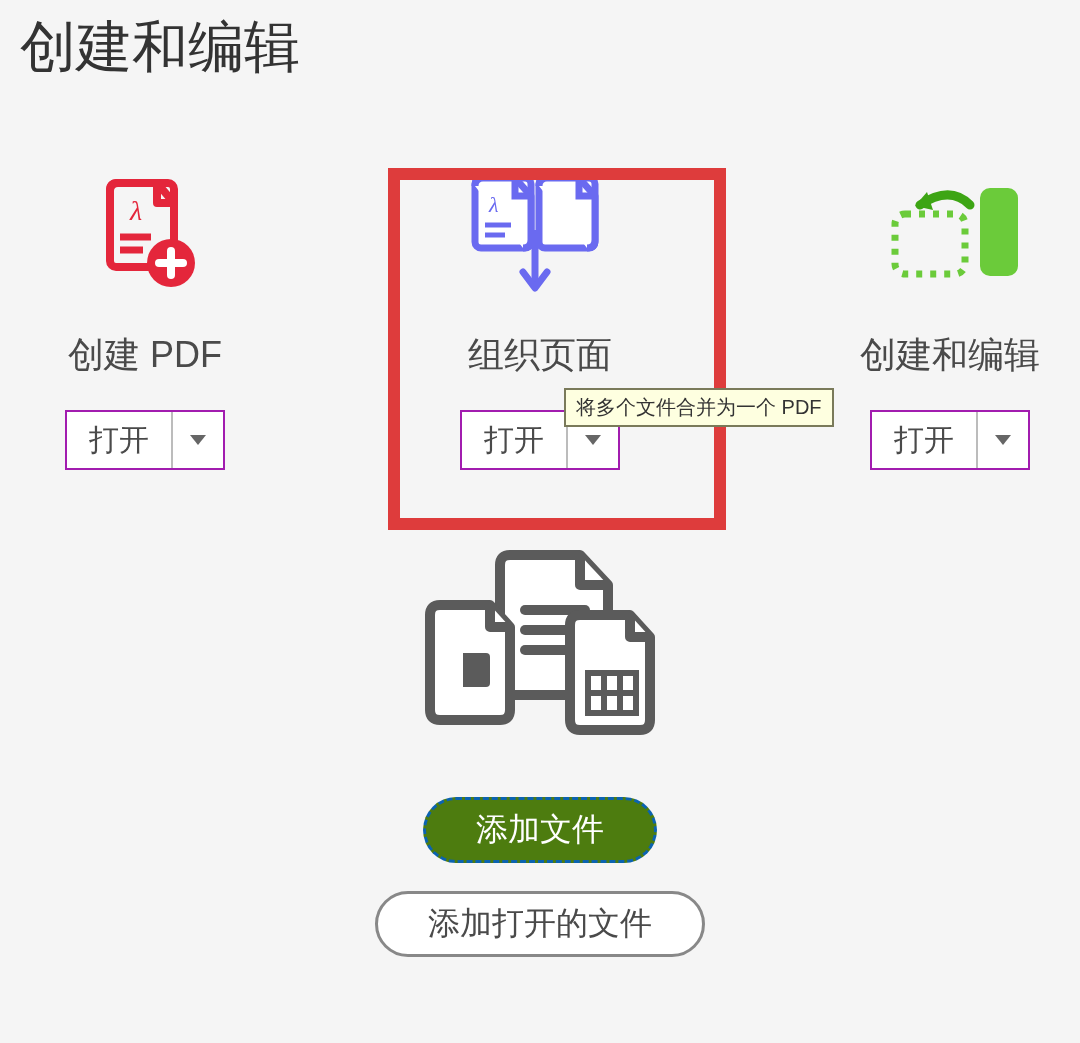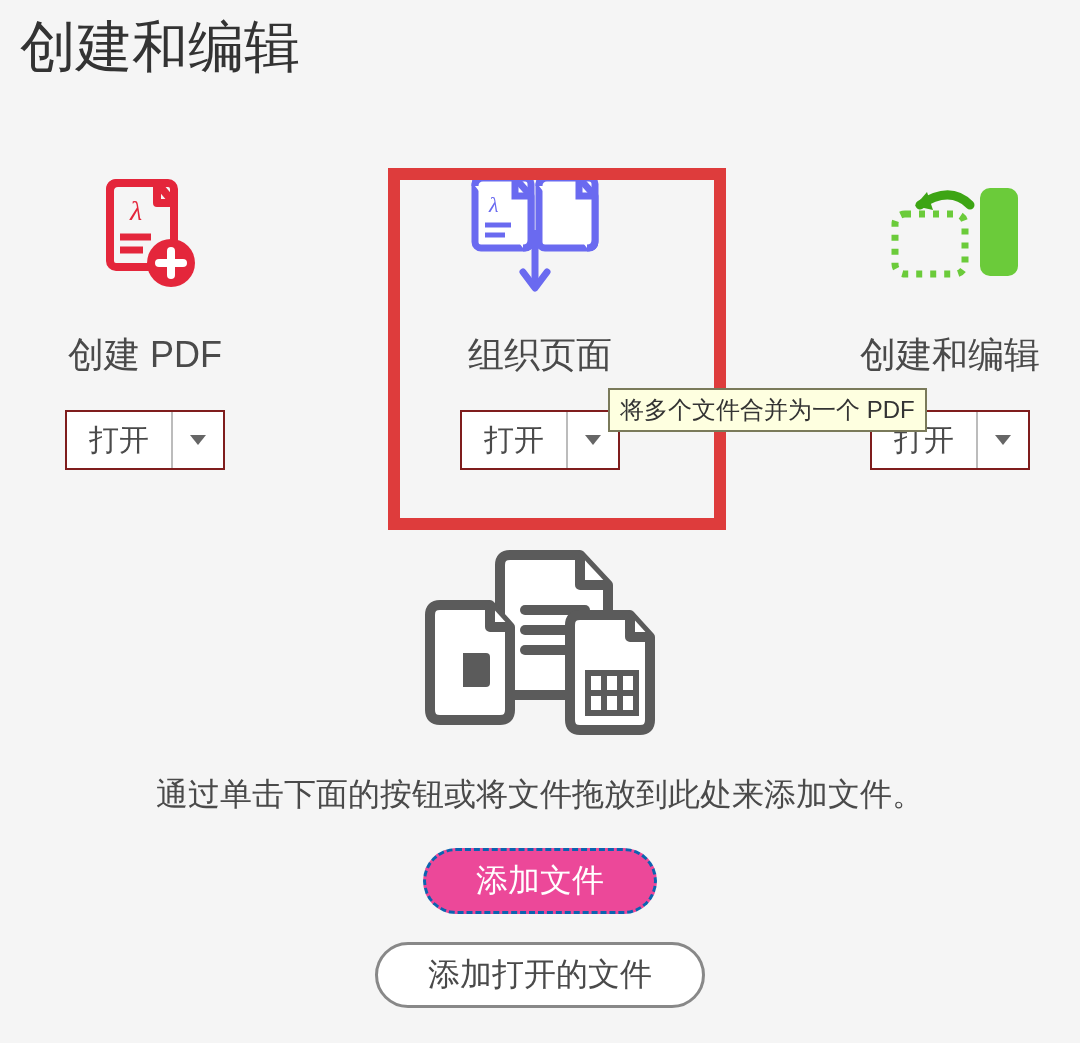--- a/index.html
+++ b/index.html
@@ -44,21 +44,21 @@
   }
   .tool-label {
     margin-top: 36px;
     font-size: 36px;
     color: #4a4a4a;
     white-space: nowrap;
   }
   .split-btn {
     margin-top: 30px;
     display: inline-flex;
-    border: 2px solid #7f1d1d;
+    border: 2px solid #a21caf;
     height: 60px;
     background: #fff;
   }
   .split-btn .main {
     padding: 0 22px;
     display: flex;
     align-items: center;
     font-size: 30px;
     color: #4a4a4a;
     border-right: 2px solid #bcbcbc;
@@ -81,26 +81,26 @@
     left: 388px;
     top: 168px;
     width: 338px;
     height: 362px;
     border: 12px solid #de3c3c;
     pointer-events: none;
   }
 
   .tooltip {
     position: absolute;
-    left: 608px;
+    left: 564px;
     top: 388px;
     background: #feffe0;
     border: 2px solid #7a7a5a;
     padding: 4px 10px;
-    font-size: 24px;
+    font-size: 20px;
     color: #333;
     white-space: nowrap;
   }
 
   .dropzone {
     position: absolute;
     top: 535px;
     left: 0;
     width: 1080px;
     text-align: center;
@@ -116,21 +116,21 @@
     align-items: center;
     justify-content: center;
     border-radius: 999px;
     font-size: 32px;
     padding: 0 50px;
     height: 66px;
     margin-top: 28px;
     cursor: pointer;
   }
   .pill-primary {
-    background: #ec4899;
+    background: #4d7c0f;
     color: #fff;
     border: 3px dashed #0b63b0;
   }
   .pill-secondary {
     background: #fff;
     color: #4a4a4a;
     border: 3px solid #888;
   }
 </style>
 </head>
@@ -234,20 +234,19 @@
         <path d="M220 80 V102 H240"></path>
       </g>
       <g stroke="#5b5b5b" stroke-width="6">
         <rect x="178" y="138" width="48" height="40" fill="none"></rect>
         <line x1="178" y1="158" x2="226" y2="158"></line>
         <line x1="194" y1="138" x2="194" y2="178"></line>
         <line x1="210" y1="138" x2="210" y2="178"></line>
       </g>
     </svg>
   </div>
-  <div class="dz-text">通过单击下面的按钮或将文件拖放到此处来添加文件。</div>
   <div>
     <div class="pill-btn pill-primary">添加文件</div>
   </div>
   <div>
     <div class="pill-btn pill-secondary">添加打开的文件</div>
   </div>
 </div>
 
 </body></html>

